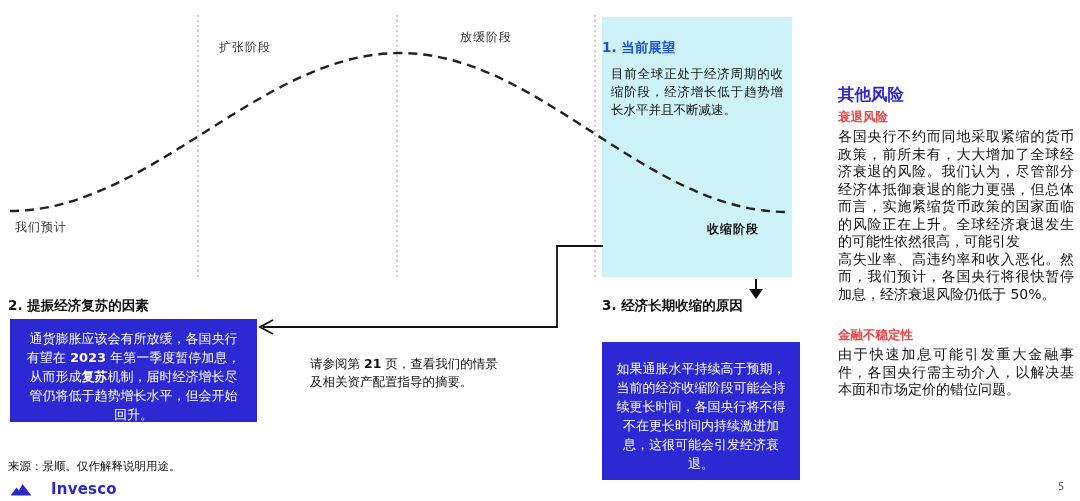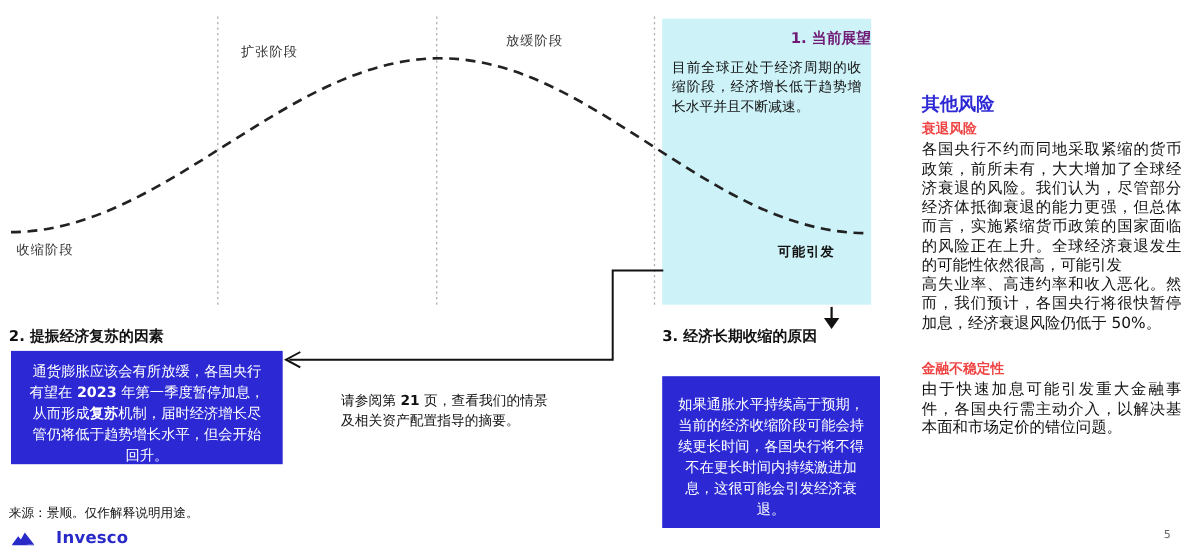--- a/index.html
+++ b/index.html
@@ -23,25 +23,25 @@
     white-space: nowrap;
   }
   .phase-label.bold { font-weight: bold; color: #111; }
 
   
   .cyan-box {
     left: 602px; top: 17px; width: 190px; height: 260px;
     background: #cdf2f7;
   }
   .cyan-box .box-title {
-    margin-top: 9px;
-    text-align: right;
+    margin-top: 22px;
+    text-align: left;
     font-size: 13.5px;
     font-weight: bold;
-    color: #701a75;
+    color: #1d4ed8;
   }
   .cyan-box .box-body {
     margin: 8px 9px 0 9px;
     font-size: 12.5px;
     line-height: 18px;
     text-align: justify;
     color: #111;
   }
 
   
@@ -125,24 +125,24 @@
 
     <path d="M 10 211 C 150 211, 260 53, 400 53 C 540 53, 645 212, 788 212" fill="none" stroke="#222222" stroke-width="2.4" stroke-dasharray="9 6"></path>
 
     <path d="M 603 246 L 557 246 L 557 327 L 263 327" fill="none" stroke="#111111" stroke-width="1.8"></path>
     <path d="M 273 320 L 260 327 L 273 334" fill="none" stroke="#111111" stroke-width="1.8"></path>
 
     <line x1="756" y1="279" x2="756" y2="290" stroke="#111111" stroke-width="2"></line>
     <polygon points="749,289 763,289 756,299" fill="#111111"></polygon>
   </svg>
 
-  <div class="abs phase-label" style="left:15px; top:219px;">收缩阶段</div>
+  <div class="abs phase-label" style="left:15px; top:219px;">我们预计</div>
   <div class="abs phase-label" style="left:219px; top:39px;">扩张阶段</div>
   <div class="abs phase-label" style="left:460px; top:29px;">放缓阶段</div>
-  <div class="abs phase-label bold" style="left:707px; top:221px;">可能引发</div>
+  <div class="abs phase-label bold" style="left:707px; top:221px;">收缩阶段</div>
 
   <div class="abs section-heading" style="left:8px; top:297px;">2. 提振经济复苏的因素</div>
   <div class="abs blue-box box2">
     <span>通货膨胀应该会有所放缓，各国央行有望在 </span><span class="b">2023</span><span> 年第一季度暂停加息，从而形成</span><span class="b">复苏</span><span>机制，届时经济增长尽管仍将低于趋势增长水平，但会开始回升。</span>
   </div>
 
   <div class="abs ref-note">
     <span>请参阅第 </span><span class="b">21</span><span> 页，查看我们的情景及相关资产配置指导的摘要。</span>
   </div>
 

